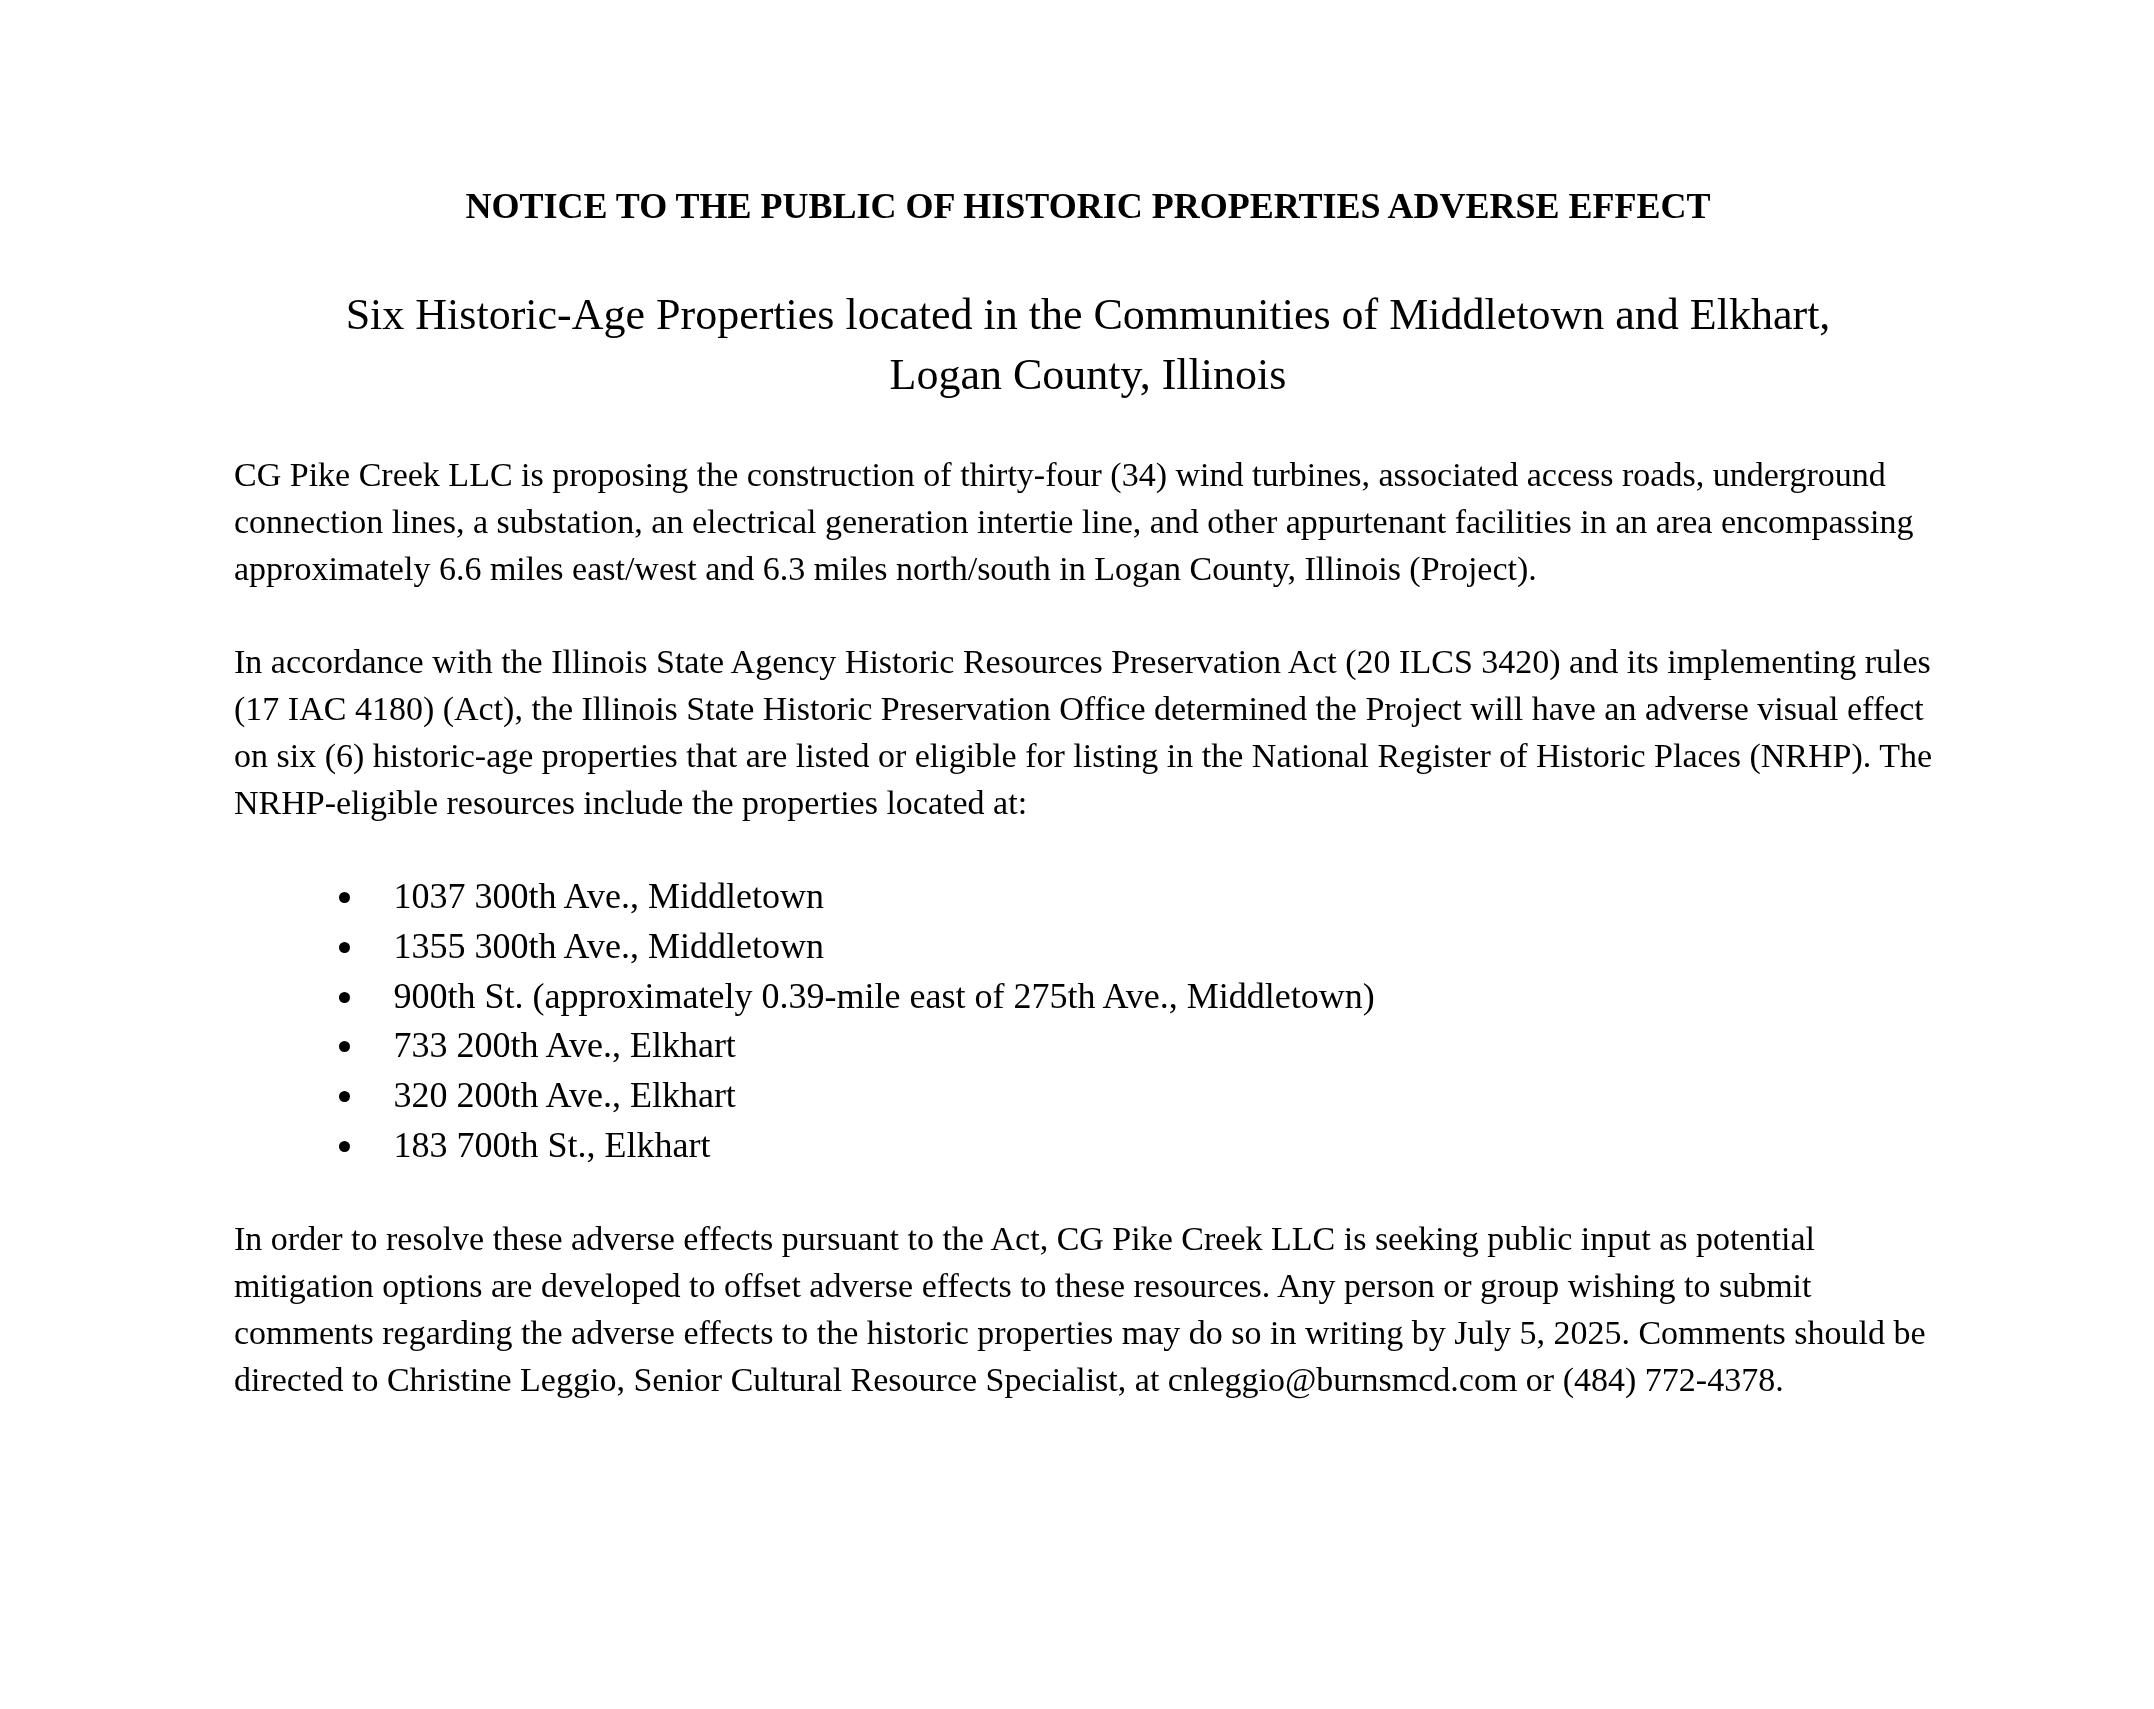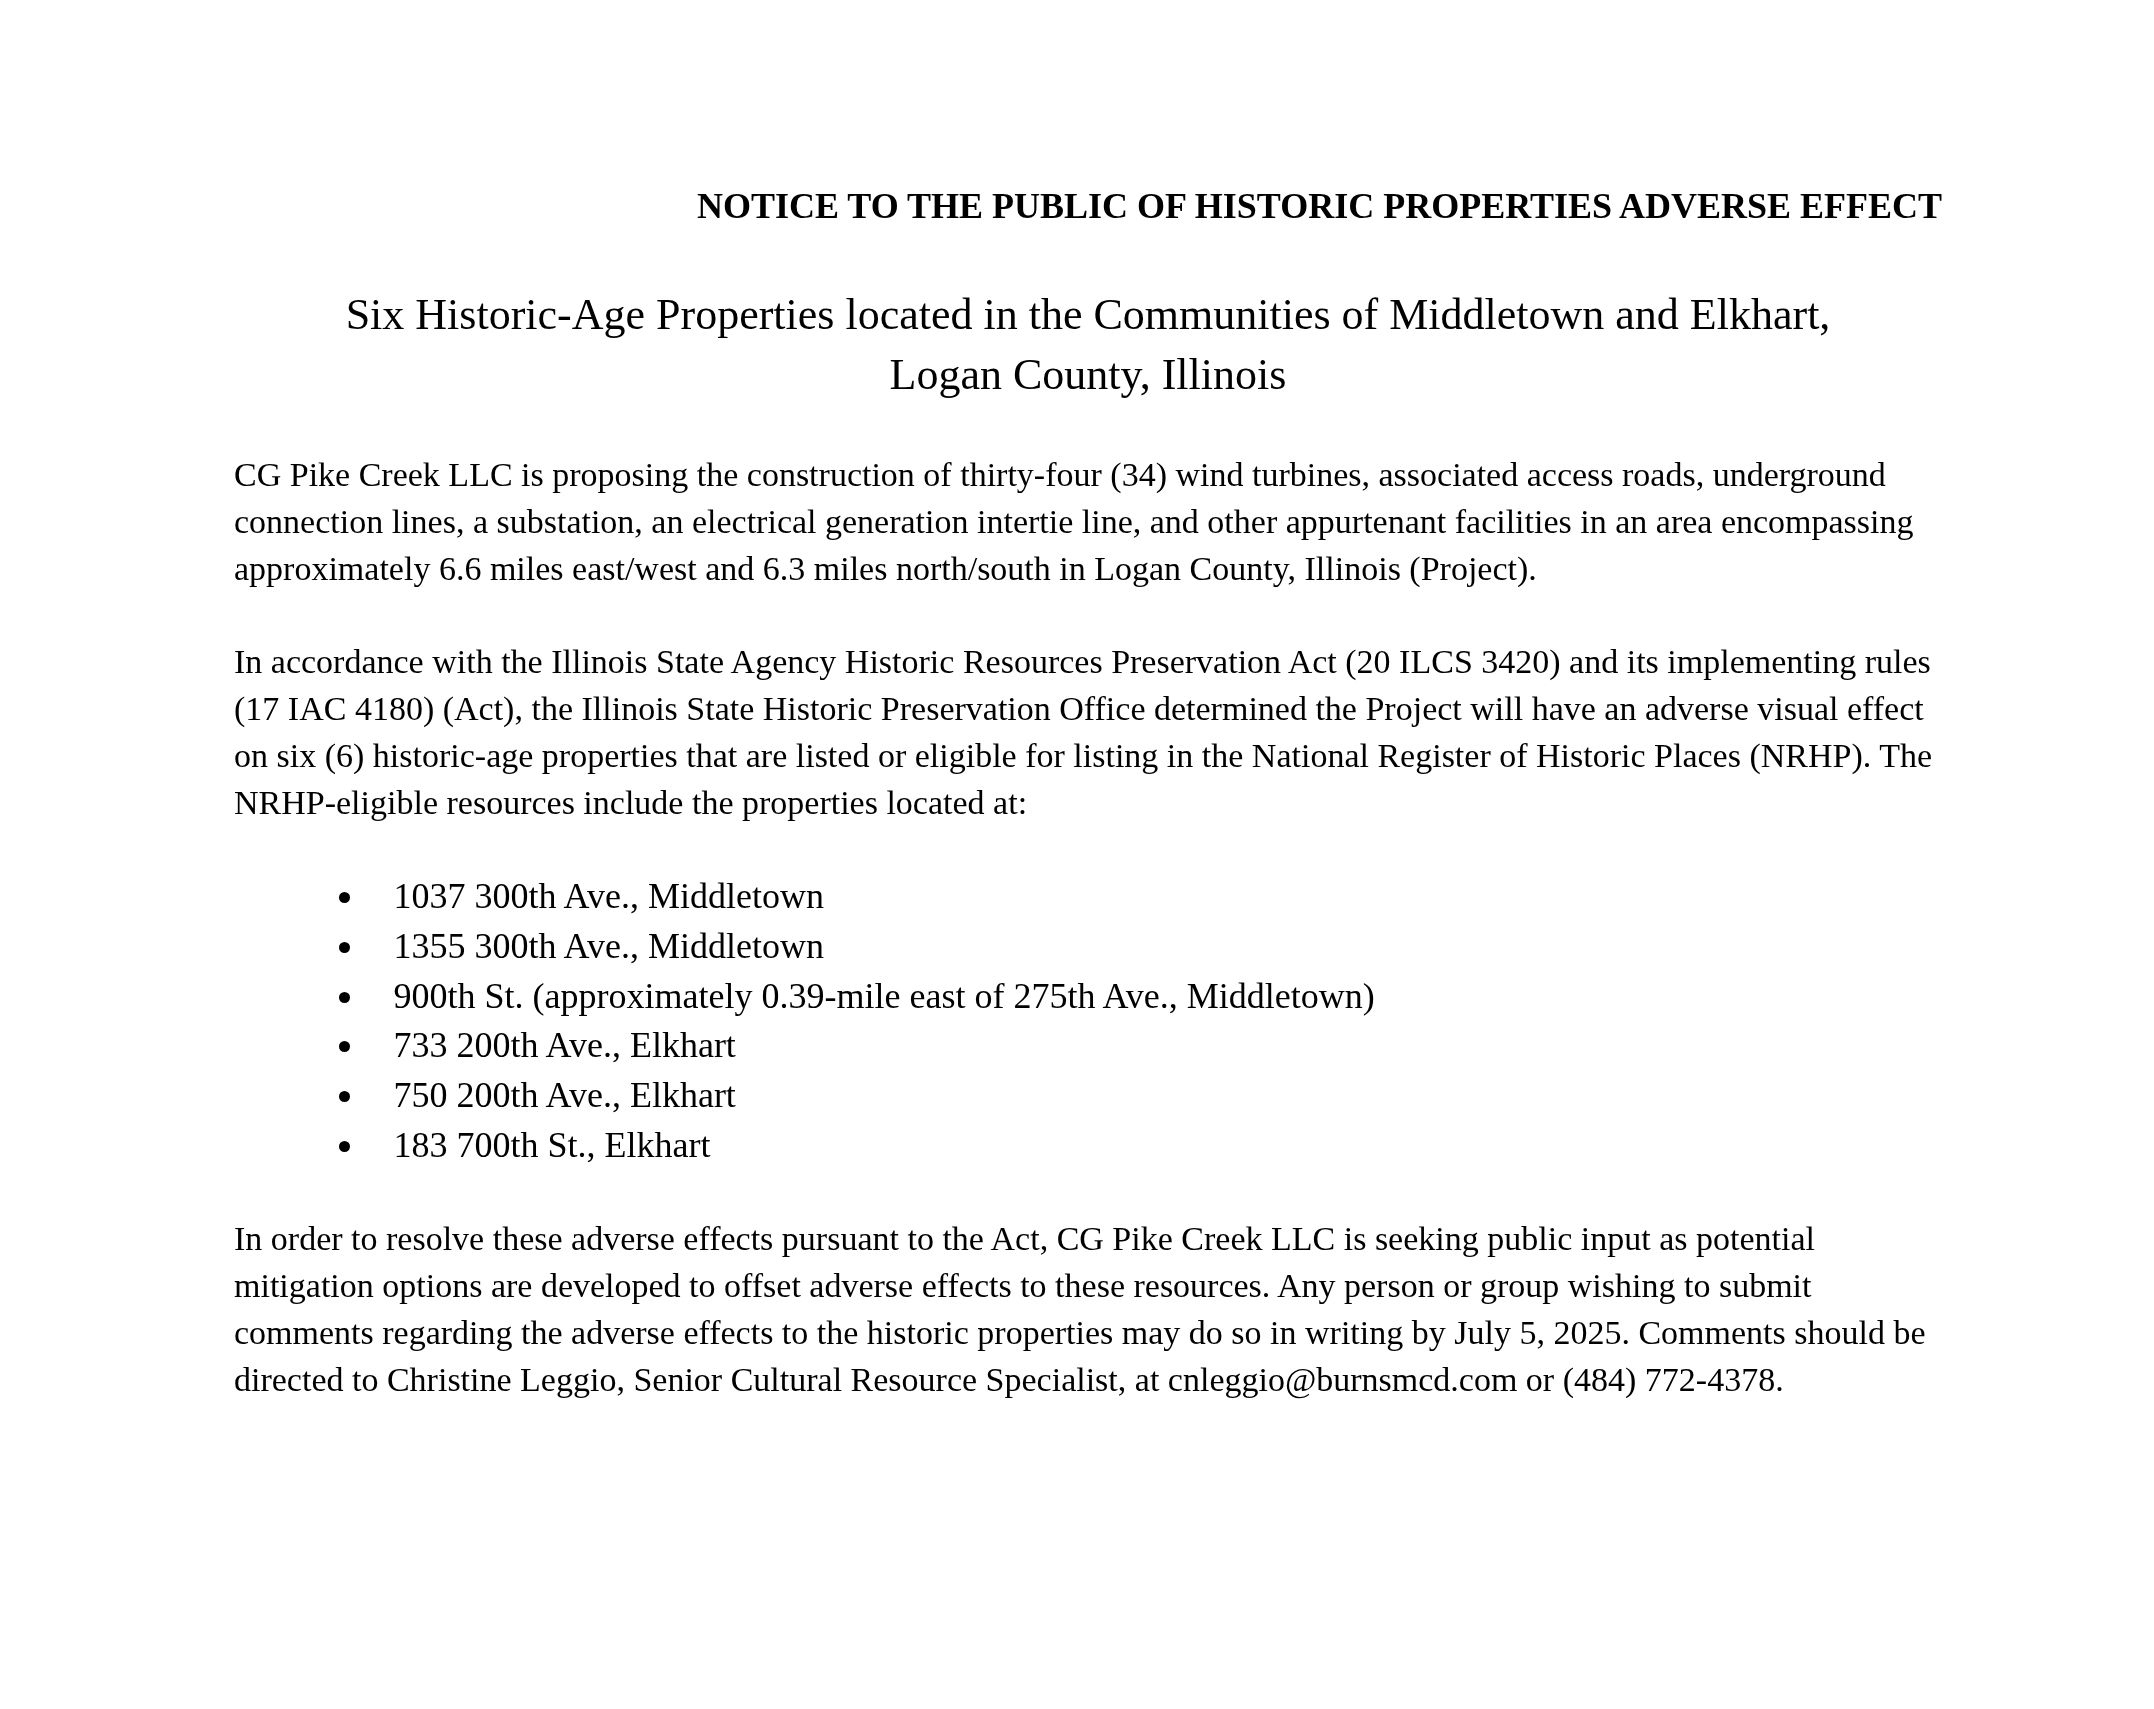--- a/index.html
+++ b/index.html
@@ -17,21 +17,21 @@
   .page {
     box-sizing: border-box;
     width: 2155px;
     height: 1709px;
     padding: 182px 213px 0 234px;
     background: #ffffff;
   }
   .doc-title {
     font-size: 36px;
     font-weight: bold;
-    text-align: right;
+    text-align: center;
     line-height: 1.38;
     margin: 0 0 53px 0;
   }
   .doc-subtitle {
     font-size: 44px;
     text-align: center;
     line-height: 1.38;
     margin: 0 53px 0 53px;
   }
   .doc-paragraph {
@@ -62,20 +62,20 @@
 
   <p class="doc-paragraph">CG Pike Creek LLC is proposing the construction of thirty-four (34) wind turbines, associated access roads, underground connection lines, a substation, an electrical generation intertie line, and other appurtenant facilities in an area encompassing approximately 6.6 miles east/west and 6.3 miles north/south in Logan County, Illinois (Project).</p>
 
   <p class="doc-paragraph">In accordance with the Illinois State Agency Historic Resources Preservation Act (20 ILCS 3420) and its implementing rules (17 IAC 4180) (Act), the Illinois State Historic Preservation Office determined the Project will have an adverse visual effect on six (6) historic-age properties that are listed or eligible for listing in the National Register of Historic Places (NRHP). The NRHP-eligible resources include the properties located at:</p>
 
   <ul class="property-list">
     <li>1037 300th Ave., Middletown</li>
     <li>1355 300th Ave., Middletown</li>
     <li>900th St. (approximately 0.39-mile east of 275th Ave., Middletown)</li>
     <li>733 200th Ave., Elkhart</li>
-    <li>750 200th Ave., Elkhart</li>
+    <li>320 200th Ave., Elkhart</li>
     <li>183 700th St., Elkhart</li>
   </ul>
 
   <p class="doc-paragraph">In order to resolve these adverse effects pursuant to the Act, CG Pike Creek LLC is seeking public input as potential mitigation options are developed to offset adverse effects to these resources. Any person or group wishing to submit comments regarding the adverse effects to the historic properties may do so in writing by July 5, 2025. Comments should be directed to Christine Leggio, Senior Cultural Resource Specialist, at cnleggio@burnsmcd.com or (484) 772-4378.</p>
 
 </div>
 
 
 </body></html>

